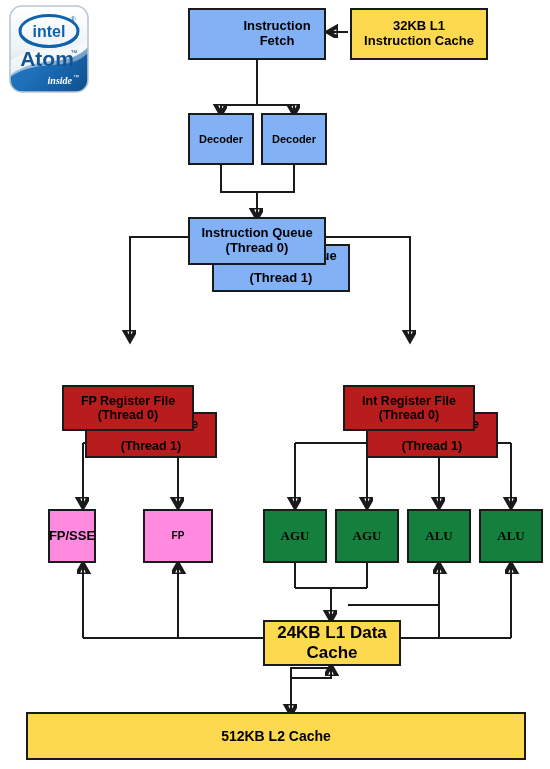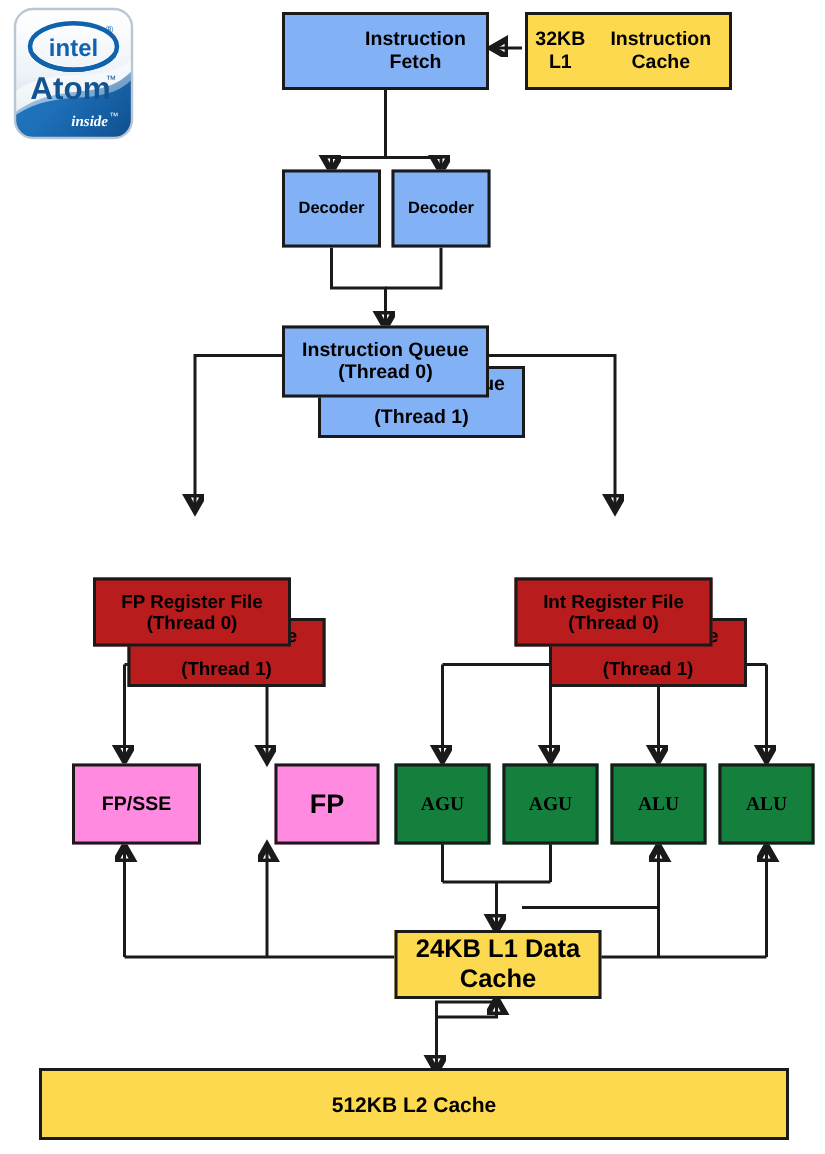--- a/index.html
+++ b/index.html
@@ -123,21 +123,21 @@
     <text x="68" y="52" text-anchor="middle" font-family="'Liberation Sans',sans-serif" font-size="7" fill="#13538f">™</text>
 
     <text x="66" y="81" text-anchor="end" font-family="'Liberation Serif',serif" font-size="10" font-style="italic" font-weight="bold" fill="#ffffff">inside</text>
     <text x="73" y="76" text-anchor="end" font-family="'Liberation Sans',sans-serif" font-size="6" fill="#ffffff">™</text>
   </svg>
 
   <div class="blk c-blue" style="left:188px;top:8px;width:138px;height:52px;font-size:13px;padding-left:40px;">
     <span>Instruction Fetch</span>
   </div>
 
-  <div class="blk c-yellow" style="left:350px;top:8px;width:138px;height:52px;font-size:13px;">
+  <div class="blk c-yellow" style="left:350px;top:8px;width:138px;height:52px;font-size:13px;flex-direction:column;">
     <span>32KB L1</span>
     <span>Instruction Cache</span>
   </div>
 
   <div class="blk c-blue" style="left:188px;top:113px;width:66px;height:52px;font-size:11px;">
     <span>Decoder</span>
   </div>
 
   <div class="blk c-blue" style="left:261px;top:113px;width:66px;height:52px;font-size:11px;">
     <span>Decoder</span>
@@ -166,25 +166,25 @@
   <div class="blk c-orange rear" style="left:366px;top:366px;width:132px;height:46px;font-size:12.5px;flex-direction:column;justify-content:flex-end;padding-bottom:3px;">
     <span style="position:absolute;top:3px;left:0;right:0;">Int Register File</span>
     <span>(Thread 1)</span>
   </div>
 
   <div class="blk c-orange front" style="left:343px;top:339px;width:132px;height:46px;font-size:12.5px;flex-direction:column;">
     <span>Int Register File</span>
     <span>(Thread 0)</span>
   </div>
 
-  <div class="blk c-pink" style="left:48px;top:509px;width:86px;height:54px;font-size:13px;">
+  <div class="blk c-pink" style="left:48px;top:509px;width:48px;height:54px;font-size:13px;">
     <span>FP/SSE</span>
   </div>
 
-  <div class="blk c-pink" style="left:143px;top:509px;width:70px;height:54px;font-size:18px;margin-left:40px;">
+  <div class="blk c-pink" style="left:143px;top:509px;width:70px;height:54px;font-size:10px;">
     <span>FP</span>
   </div>
 
   <div class="blk c-purple" style="left:263px;top:509px;width:64px;height:54px;font-size:13px;">
     <span>AGU</span>
   </div>
 
   <div class="blk c-purple" style="left:335px;top:509px;width:64px;height:54px;font-size:13px;">
     <span>AGU</span>
   </div>

